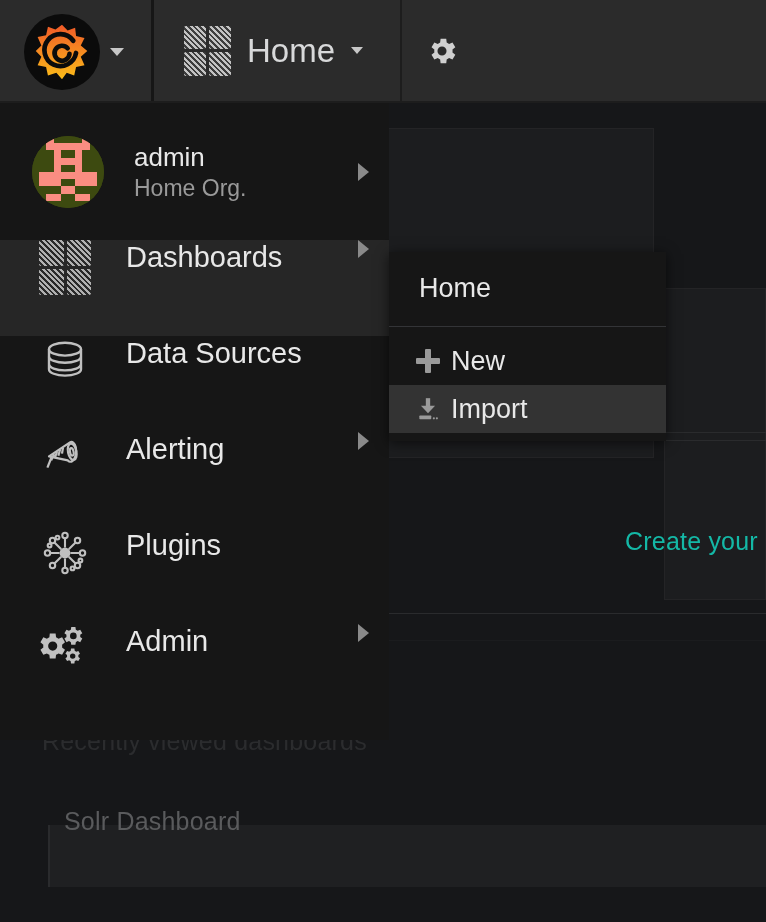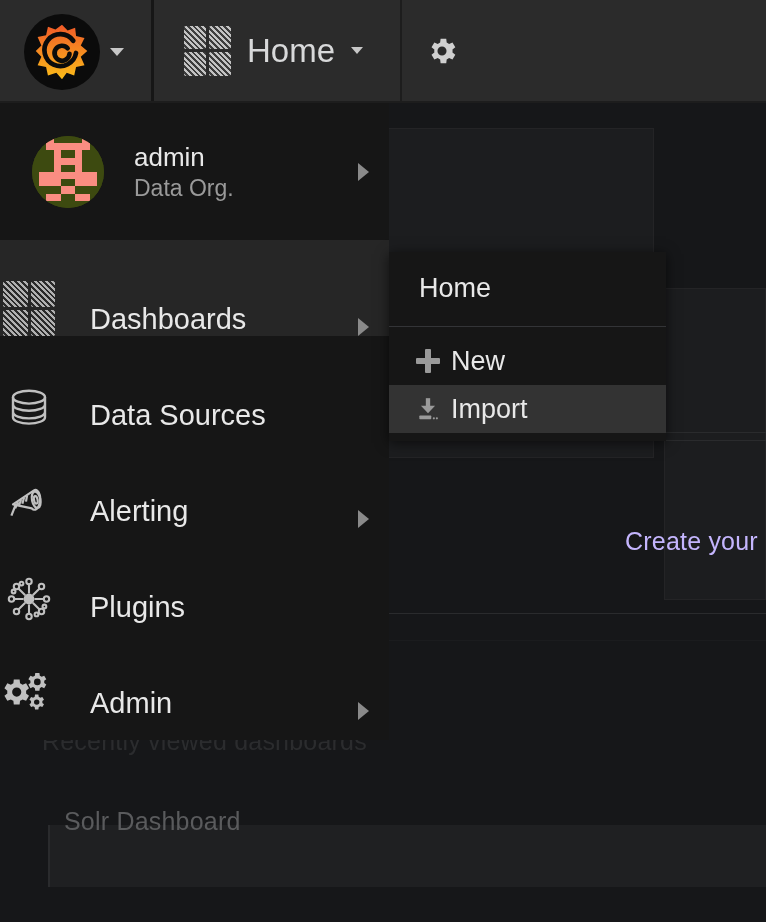--- a/index.html
+++ b/index.html
@@ -29,21 +29,21 @@
   }
 
   .bg-text {
     position: absolute;
     color: #2b2c2e;
     font-size: 25px;
     white-space: nowrap;
     letter-spacing: 0.2px;
   }
 
-  .bg-text.bright { color: #c4b5fd; }
+  .bg-text.bright { color: #14b8a6; }
 
   .bg-check {
     position: absolute;
     width: 86px; height: 86px;
     border: 2px solid #242527;
     border-radius: 50%;
   }
   .bg-check::after {
     content: "";
     position: absolute;
@@ -213,22 +213,23 @@
     line-height: 30px;
   }
   .user-org {
     color: #9a9a9a;
     font-size: 23px;
     line-height: 28px;
   }
 
   .menu-row {
     display: flex;
-    align-items: flex-end;
+    align-items: flex-start;
     height: 96px;
+    padding-left: 36px;
     position: relative;
     cursor: pointer;
   }
   .menu-row.active { background: #262626; }
 
   .menu-icon {
     width: 58px;
     display: flex;
     align-items: center;
     justify-content: center;
@@ -406,21 +407,21 @@
               <rect x="6" y="5" width="3" height="2"></rect>
             <rect x="4" y="5" width="2" height="1"></rect>
             <rect x="4" y="7" width="2" height="1"></rect>
             <rect x="2" y="8" width="2" height="1"></rect>
               <rect x="6" y="8" width="2" height="1"></rect>
           </g>
         </svg>
       </div>
       <div class="user-texts">
         <span class="user-name">admin</span>
-        <span class="user-org">Data Org.</span>
+        <span class="user-org">Home Org.</span>
       </div>
       <span class="caret-right"></span>
     </div>
 
     <div class="menu-row active">
       <span class="menu-icon">
         <span class="grid-icon side-grid">
             <span></span>
             <span></span>
             <span></span>

